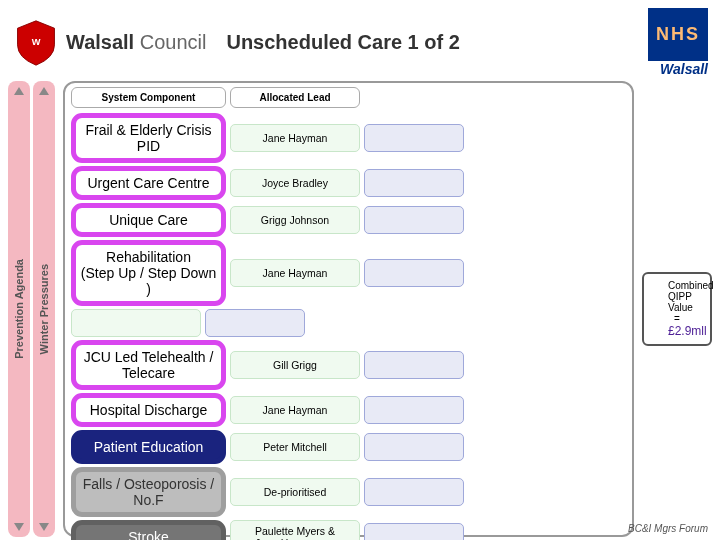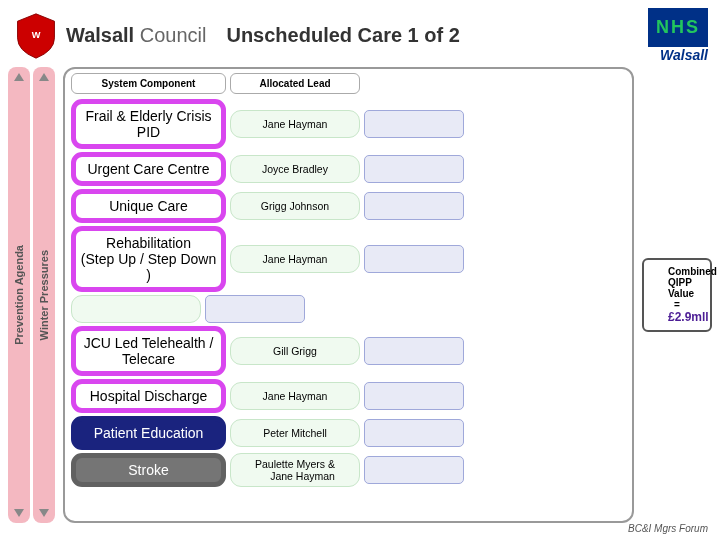--- a/index.html
+++ b/index.html
@@ -35,24 +35,24 @@
       margin-left: 10px;
     }
     .nhs-logo {
       margin-left: auto;
       display: flex;
       flex-direction: column;
       align-items: flex-end;
     }
     .nhs-badge {
       background: #003087;
-      color: #22c55e;
+      color: #fdba74;
       font-size: 18px;
       font-weight: bold;
-      padding: 9px 8px;
+      padding: 16px 8px;
       letter-spacing: 2px;
     }
     .nhs-walsall {
       color: #003087;
       font-size: 14px;
       font-weight: bold;
       font-style: italic;
     }
 
     
@@ -163,23 +163,23 @@
       border-radius: 11px;
       padding: 4px 3px;
       min-height: 28px;
       display: flex;
       align-items: center;
       justify-content: center;
     }
     .cell-lead {
       flex: 0 0 130px;
       font-size: 10.5px;
-      text-align: right;
+      text-align: left;
       border: 1px solid #c8e6c9;
-      border-radius: 11px;
+      border-radius: 5px;
       padding: 4px 3px;
       min-height: 28px;
       background: #f0faf0;
       display: flex;
       align-items: center;
       justify-content: center;
     }
     .cell-lead.empty {
       background: #f0faf0;
     }
@@ -219,21 +219,21 @@
       align-items: center;
       gap: 4px;
       margin-left: 4px;
     }
     .combined-qipp {
       border: 2px solid #555;
       border-radius: 6px;
       padding: 6px 24px;
       text-align: center;
       font-size: 10px;
-      font-weight: bold;
+      font-weight: normal;
       width: 70px;
       background: #fff;
     }
     .combined-qipp .value {
       font-size: 12px;
       color: #4c1d95;
     }
 
     
     .footer-label {
@@ -328,20 +328,25 @@
       <div class="cell-lead">Jane Hayman</div>
       <div class="cell-qipp"></div>
     </div>
 
     <div class="data-row">
       <div class="cell-system dark-blue">Patient Education</div>
       <div class="cell-lead">Peter Mitchell</div>
       <div class="cell-qipp"></div>
     </div>
 
+    <div class="data-row">
+      <div class="cell-system grey">Falls / Osteoporosis / No.F</div>
+      <div class="cell-lead">De-prioritised</div>
+      <div class="cell-qipp"></div>
+    </div>
 
     <div class="data-row">
       <div class="cell-system dark-grey">Stroke</div>
       <div class="cell-lead">Paulette Myers &amp;<br>Jane Hayman</div>
       <div class="cell-qipp"></div>
     </div>
 
   </div>
 
   <div class="right-side">

